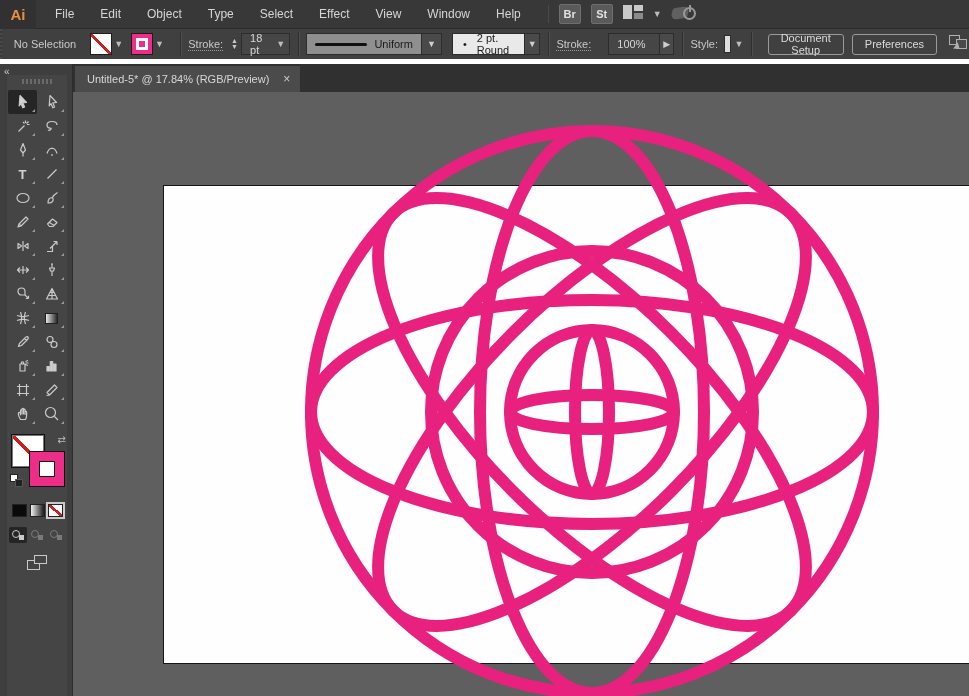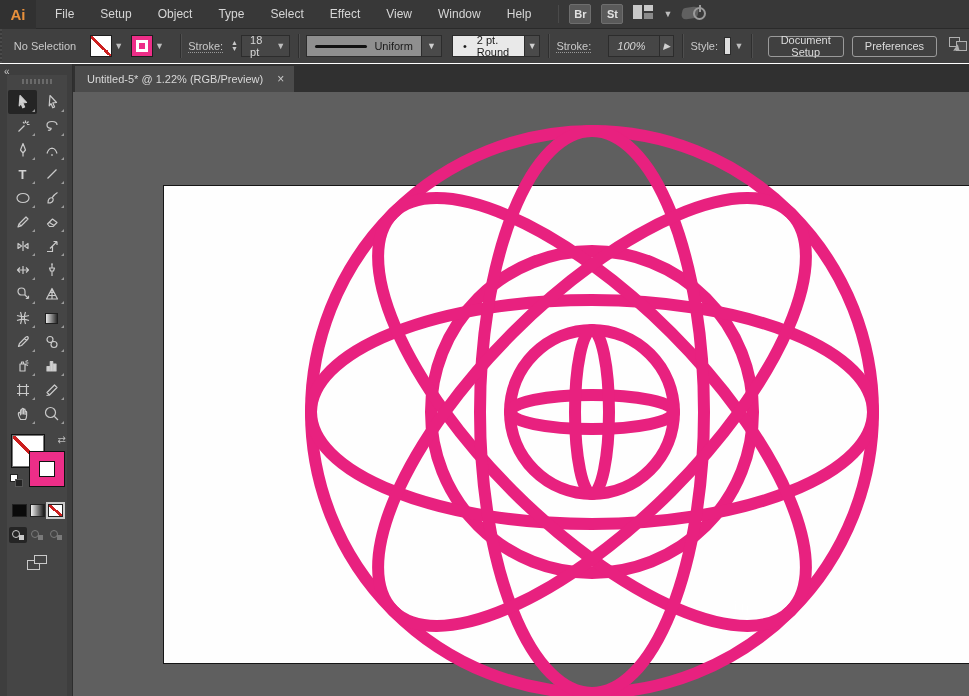--- a/index.html
+++ b/index.html
@@ -15,21 +15,21 @@
   .mb-sep { width:1px; height:18px; background:#4a4a4a; }
   .sq-btn { width:22px; height:20px; background:#5a5a5a; border:1px solid #6e6e6e; border-radius:2px; color:#E2E2E2; font-size:11px; font-weight:bold; display:flex; align-items:center; justify-content:center; }
   .ws-icon { display:inline-block; }
   .chev { color:#BDBDBD; font-size:9px; }
   .sync-icon { position:relative; width:26px; height:20px; }
   .sync-blob { position:absolute; left:0; top:3px; width:16px; height:12px; background:#6a6a6a; transform:skewX(-20deg) rotate(-8deg); border-radius:2px 6px 2px 6px; opacity:.8; }
   .sync-power { position:absolute; right:2px; top:3px; width:13px; height:13px; border:2px solid #9a9a9a; border-radius:50%; }
   .sync-power::after { content:""; position:absolute; left:4px; top:-4px; width:2px; height:7px; background:#9a9a9a; }
 
   
-  .controlbar { position:absolute; left:0; top:29px; width:969px; height:35px; background:#404040; border-bottom:1px solid #ffffff; display:flex; align-items:center; }
+  .controlbar { position:absolute; left:0; top:29px; width:969px; height:35px; background:#404040; border-bottom:5px solid #ffffff; display:flex; align-items:center; }
   .grip { width:8px; height:100%; background:repeating-linear-gradient(0deg,#4a4a4a 0 2px,#383838 2px 4px); }
   .cb-label { color:#C9C9C9; font-size:11px; white-space:nowrap; }
   .cb-label.dotted { border-bottom:1px dotted #9a9a9a; }
   .sel-status { margin:0 14px 0 12px; }
   .swatch-wrap { display:flex; align-items:center; gap:2px; margin-right:8px; }
   .fill-none-swatch { width:22px; height:22px; background:linear-gradient(to top right,#ffffff 45%,#cc1f1f 45%,#cc1f1f 55%,#ffffff 55%); border:1px solid #1e1e1e; }
   .stroke-pink-swatch { width:22px; height:22px; background:#ED2E88; border:1px solid #1e1e1e; display:flex; align-items:center; justify-content:center; }
   .stroke-pink-swatch .hole { width:12px; height:12px; background:#fff; display:flex; align-items:center; justify-content:center; }
   .stroke-pink-swatch .dot { width:6px; height:6px; background:#ED2E88; }
   .cb-sep { width:1px; height:24px; background:#2f2f2f; margin:0 8px; box-shadow:1px 0 0 #4e4e4e; }
@@ -104,21 +104,21 @@
 </style>
 </head>
 <body>
 
 <div class="app">
 
   <div class="menubar">
     <div class="ai-logo">Ai</div>
     <div class="menu-items" id="menu-items">
         <div class="menu-item">File</div>
-        <div class="menu-item">Setup</div>
+        <div class="menu-item">Edit</div>
         <div class="menu-item">Object</div>
         <div class="menu-item">Type</div>
         <div class="menu-item">Select</div>
         <div class="menu-item">Effect</div>
         <div class="menu-item">View</div>
         <div class="menu-item">Window</div>
         <div class="menu-item">Help</div>
       </div>
     <div class="menubar-right">
       <div class="mb-sep"></div>
@@ -174,21 +174,21 @@
     </div>
     <div style="display:flex; align-items:center;">
       <div class="brush-box">
         <span>•</span>
         <span>2 pt. Round</span>
       </div>
       <div class="dd-chev-btn">▼</div>
     </div>
     <div class="cb-sep"></div>
     <span class="cb-label dotted">Stroke:</span>
-    <div style="display:flex; align-items:flex-start; margin-left:17px;font-style:italic;">
+    <div style="display:flex; align-items:flex-start; margin-left:17px;">
       <div class="value-box" style="width:52px;">
         <span class="vb-text">100%</span>
       </div>
       <div class="next-btn">▶</div>
     </div>
     <div class="cb-sep"></div>
     <span class="cb-label">Style:</span>
     <div class="style-swatch"></div>
     <span class="chev">▼</span>
     <div class="cb-sep"></div>
@@ -414,21 +414,21 @@
 
       <div class="screenmode">
           <span class="sm1"></span>
           <span class="sm2"></span>
         </div>
     </div>
   </div>
 
   <div class="tabbar">
     <div class="tab">
-      <span class="tab-title">Untitled-5* @ 1.22% (RGB/Preview)</span>
+      <span class="tab-title">Untitled-5* @ 17.84% (RGB/Preview)</span>
       <span class="tab-close">×</span>
     </div>
   </div>
 
   <div class="canvas">
     <div class="artboard"></div>
     <svg class="art-svg" id="art-svg" width="896" height="604">
         <circle cx="519" cy="320" r="281" fill="none" stroke="#E8217F" stroke-width="12"></circle>
         <circle cx="519" cy="320" r="161" fill="none" stroke="#E8217F" stroke-width="12"></circle>
         <circle cx="519" cy="320" r="82" fill="none" stroke="#E8217F" stroke-width="12"></circle>

